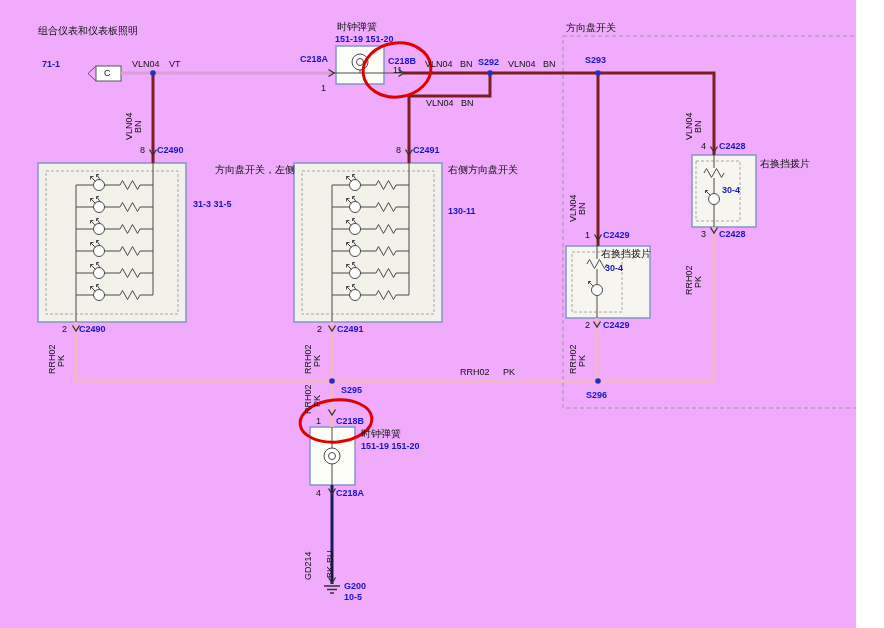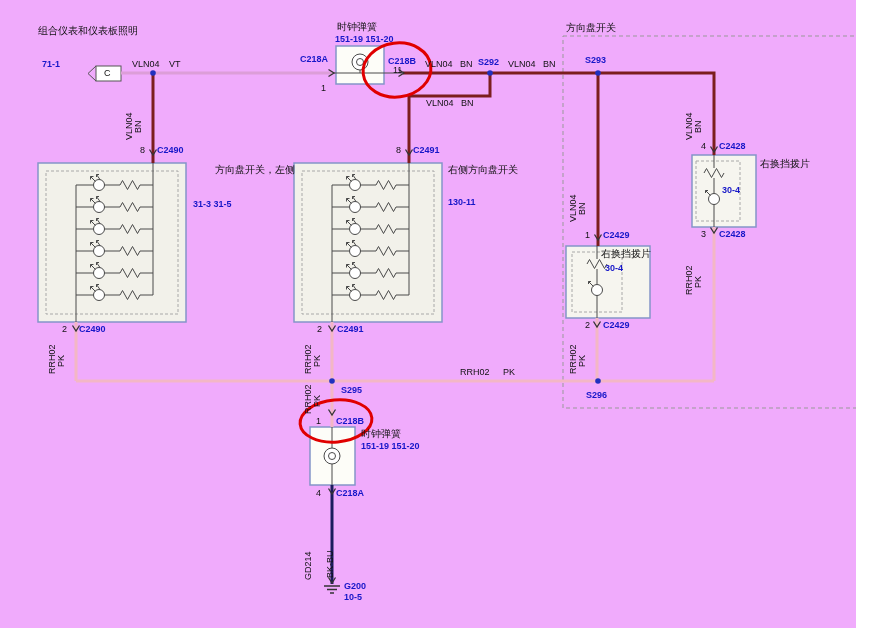--- a/index.html
+++ b/index.html
@@ -163,21 +163,21 @@
 <span class="lbl" style="left:426px;top:98px;">VLN04</span>
 <span class="lbl" style="left:461px;top:98px;">BN</span>
 
 <span class="lbl" style="left:140px;top:145px;">8</span>
 <span class="lbl blue" style="left:157px;top:145px;">C2490</span>
 <span class="lbl cjk" style="left:193px;top:165px;margin-left:22px;">方向盘开关，左侧</span>
 <span class="lbl blue" style="left:193px;top:199px;">31-3  31-5</span>
 <span class="lbl" style="left:396px;top:145px;">8</span>
 <span class="lbl blue" style="left:413px;top:145px;">C2491</span>
 <span class="lbl cjk" style="left:448px;top:165px;">右侧方向盘开关</span>
-<span class="lbl blue" style="left:448px;top:197px;">130-11</span>
+<span class="lbl blue" style="left:448px;top:206px;">130-11</span>
 
 <span class="lbl" style="left:62px;top:324px;">2</span>
 <span class="lbl blue" style="left:79px;top:324px;">C2490</span>
 <span class="lbl" style="left:317px;top:324px;">2</span>
 <span class="lbl blue" style="left:337px;top:324px;">C2491</span>
 
 <span class="lbl" style="left:460px;top:367px;">RRH02</span>
 <span class="lbl" style="left:503px;top:367px;">PK</span>
 <span class="lbl blue" style="left:341px;top:385px;">S295</span>
 <span class="lbl blue" style="left:586px;top:390px;">S296</span>

